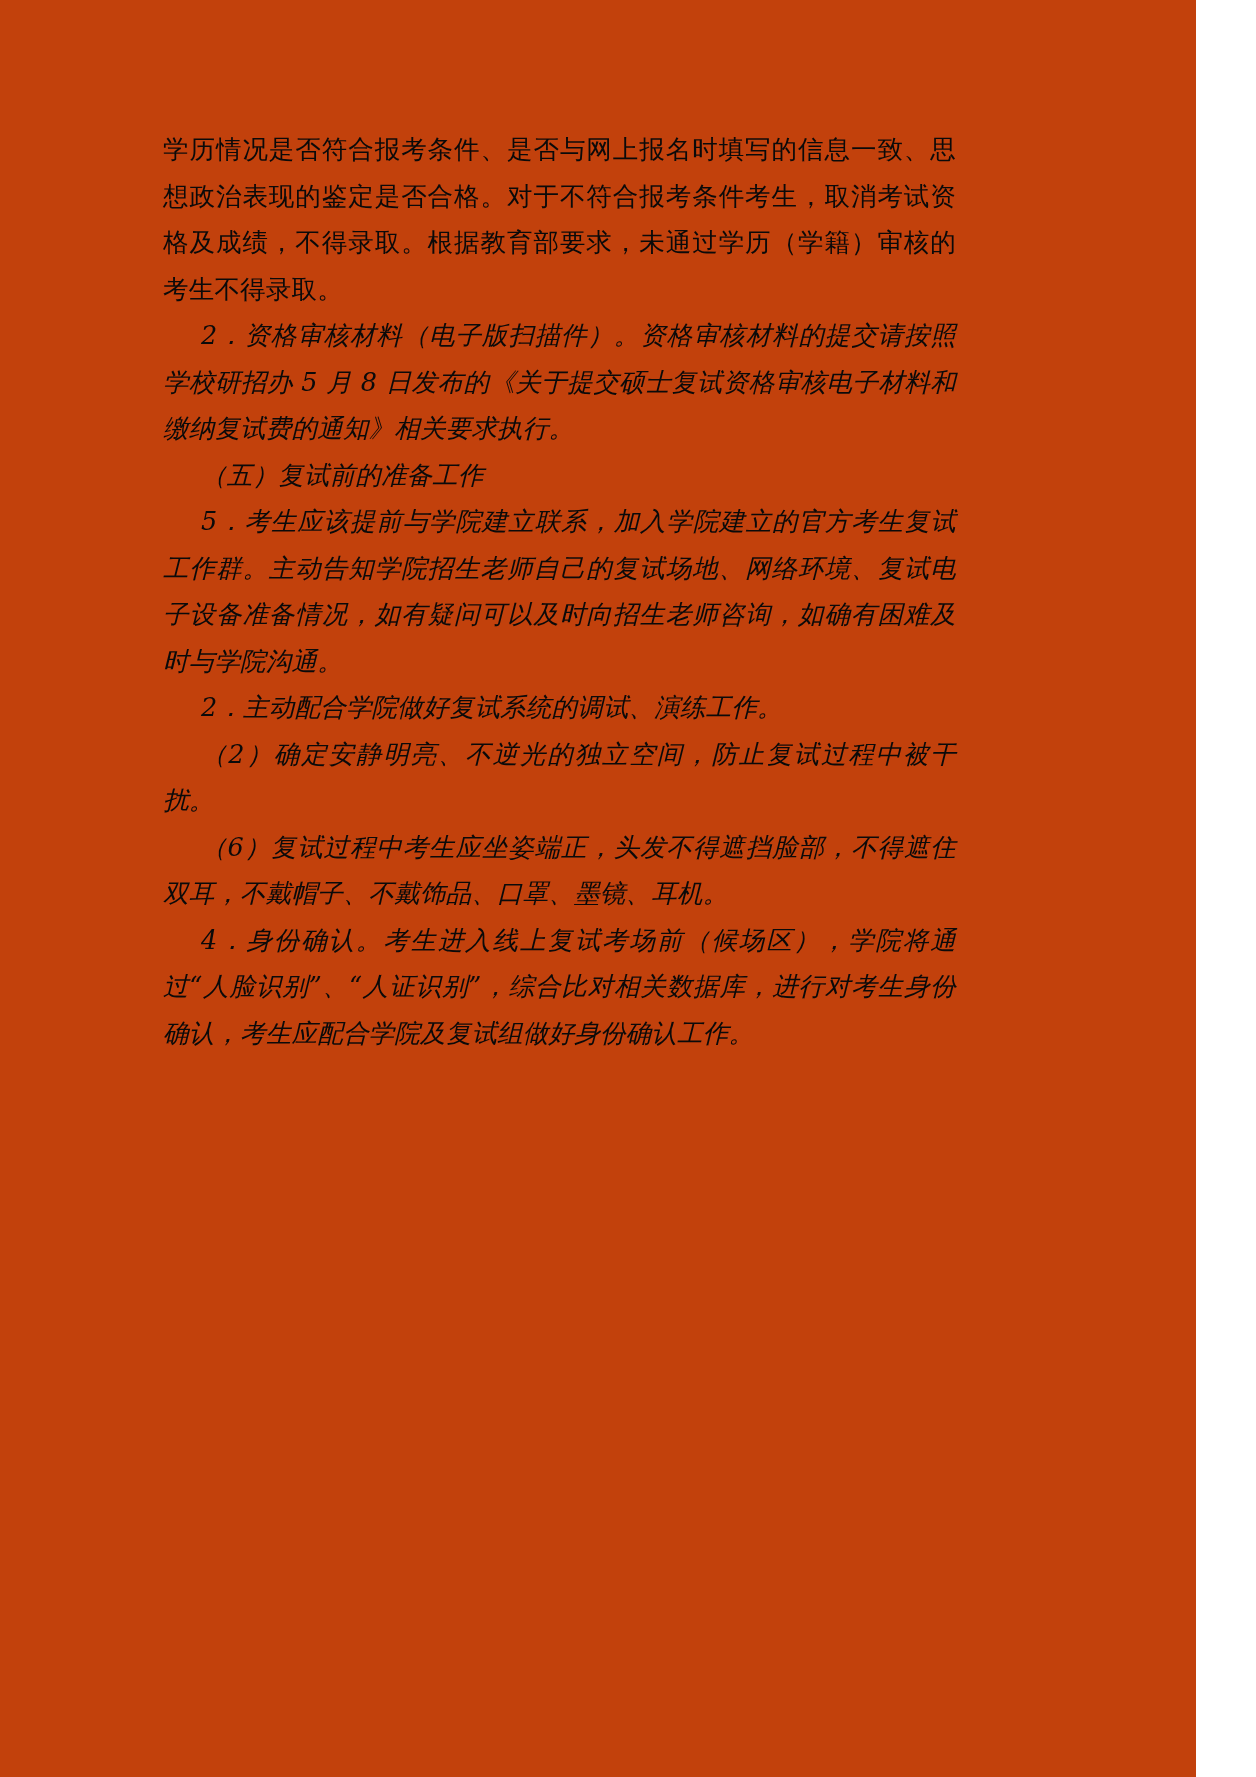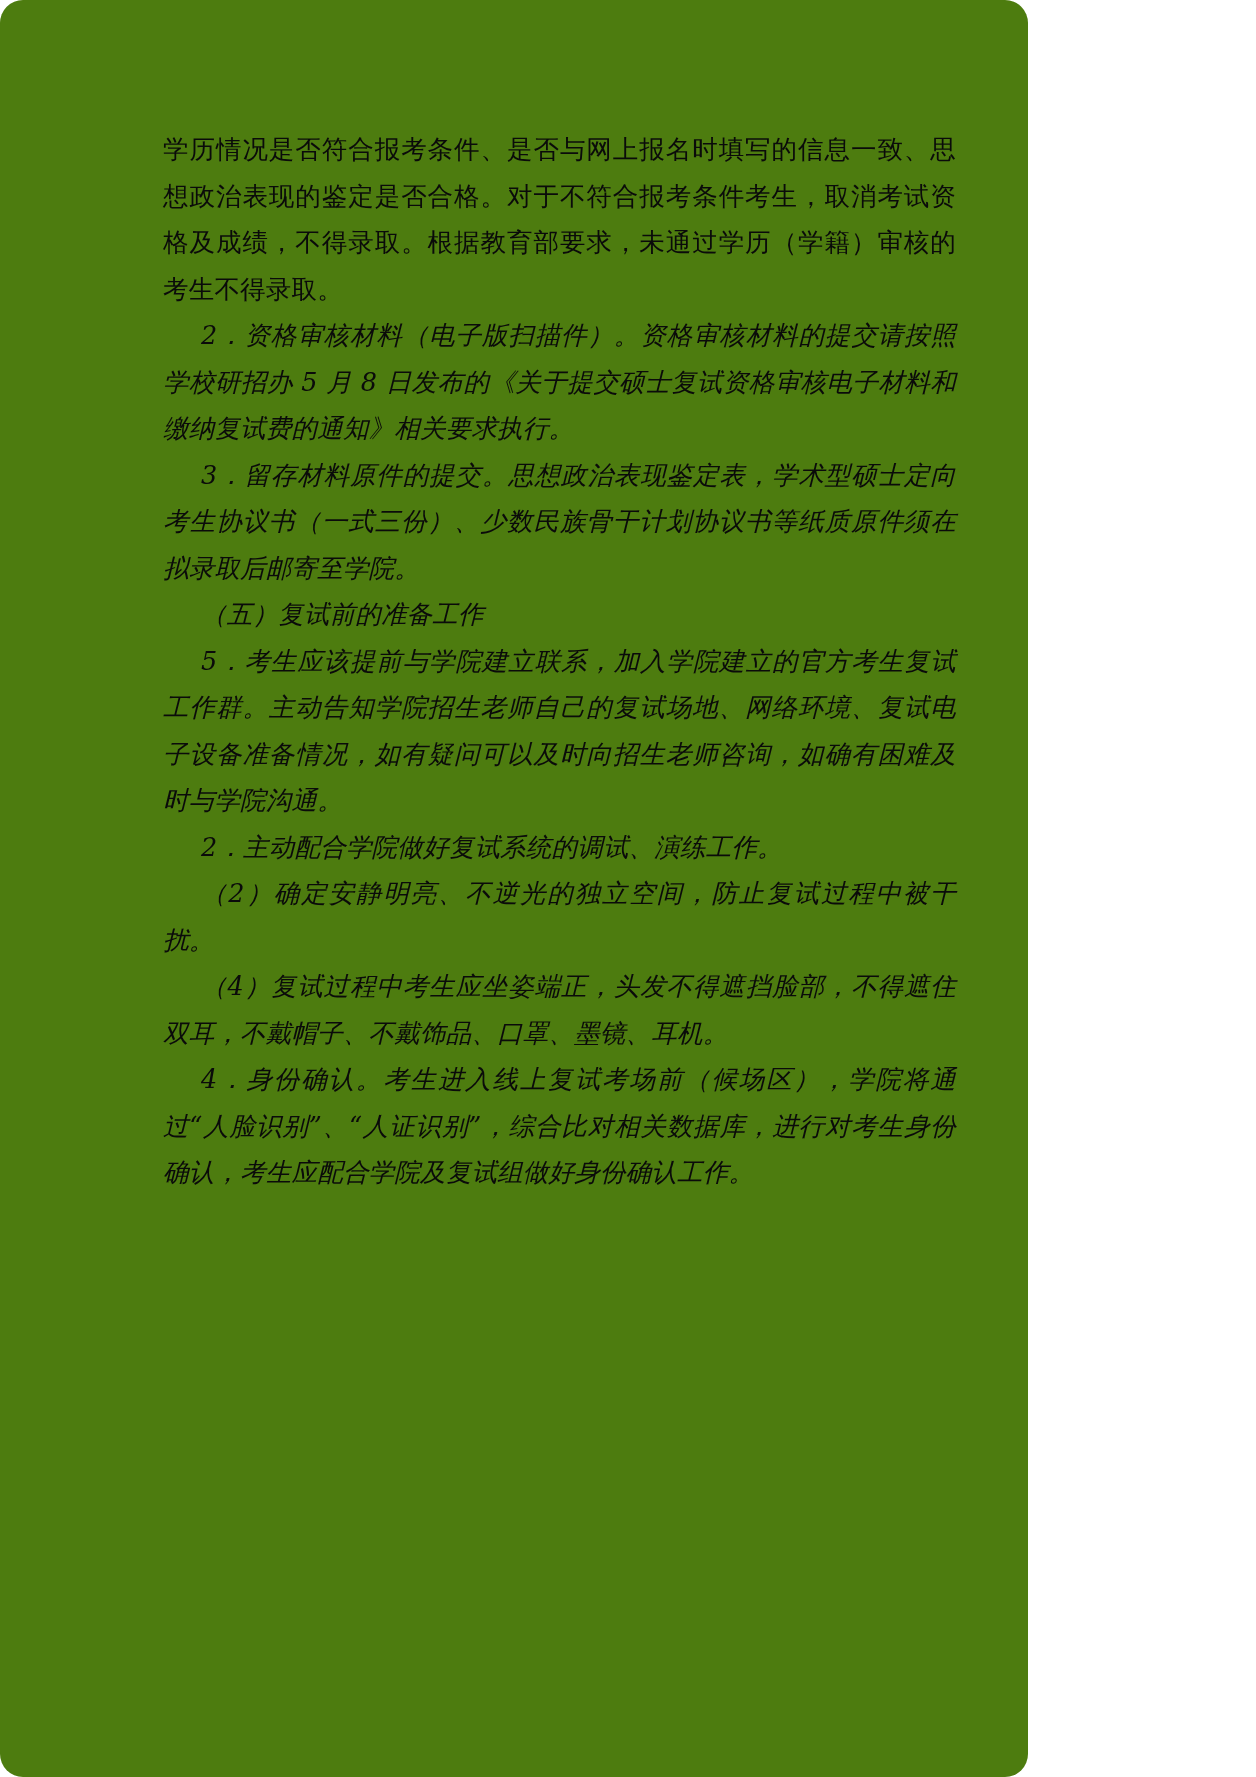--- a/index.html
+++ b/index.html
@@ -2,26 +2,25 @@
 <html><head>
 <meta charset="utf-8">
 <style>
   html, body {
     margin: 0;
     padding: 0;
     background: #ffffff;
   }
   .page {
     position: relative;
-    width: 1028px;
+    width: 1196px;
     height: 1777px;
-    background: #4d7c0f;
+    background: #c2410c;
     box-sizing: border-box;
     overflow: hidden;
-    border-radius: 23px;
   }
   .content {
     position: absolute;
     left: 163px;
     top: 126px;
     width: 793px;
   }
   .para {
     font-family: "DejaVu Serif", "Liberation Serif", serif;
     font-size: 25.5px;
@@ -36,21 +35,20 @@
   .indent-1 { text-indent: 38px; font-style: italic; }
   .indent-0 { text-indent: 0; }
 </style>
 </head>
 <body>
 
 <div class="page">
   <div class="content">
     <p class="para indent-0">学历情况是否符合报考条件、是否与网上报名时填写的信息一致、思想政治表现的鉴定是否合格。对于不符合报考条件考生，取消考试资格及成绩，不得录取。根据教育部要求，未通过学历（学籍）审核的考生不得录取。</p>
     <p class="para indent-1">2．资格审核材料（电子版扫描件）。资格审核材料的提交请按照学校研招办 5 月 8 日发布的《关于提交硕士复试资格审核电子材料和缴纳复试费的通知》相关要求执行。</p>
-    <p class="para indent-1">3．留存材料原件的提交。思想政治表现鉴定表，学术型硕士定向考生协议书（一式三份）、少数民族骨干计划协议书等纸质原件须在拟录取后邮寄至学院。</p>
     <p class="para indent-1">（五）复试前的准备工作</p>
     <p class="para indent-1">5．考生应该提前与学院建立联系，加入学院建立的官方考生复试工作群。主动告知学院招生老师自己的复试场地、网络环境、复试电子设备准备情况，如有疑问可以及时向招生老师咨询，如确有困难及时与学院沟通。</p>
     <p class="para indent-1">2．主动配合学院做好复试系统的调试、演练工作。</p>
     <p class="para indent-1">（2）确定安静明亮、不逆光的独立空间，防止复试过程中被干扰。</p>
-    <p class="para indent-1">（4）复试过程中考生应坐姿端正，头发不得遮挡脸部，不得遮住双耳，不戴帽子、不戴饰品、口罩、墨镜、耳机。</p>
+    <p class="para indent-1">（6）复试过程中考生应坐姿端正，头发不得遮挡脸部，不得遮住双耳，不戴帽子、不戴饰品、口罩、墨镜、耳机。</p>
     <p class="para indent-1">4．身份确认。考生进入线上复试考场前（候场区），学院将通过“人脸识别”、“人证识别”，综合比对相关数据库，进行对考生身份确认，考生应配合学院及复试组做好身份确认工作。</p>
   </div>
 </div>
 
 </body></html>

